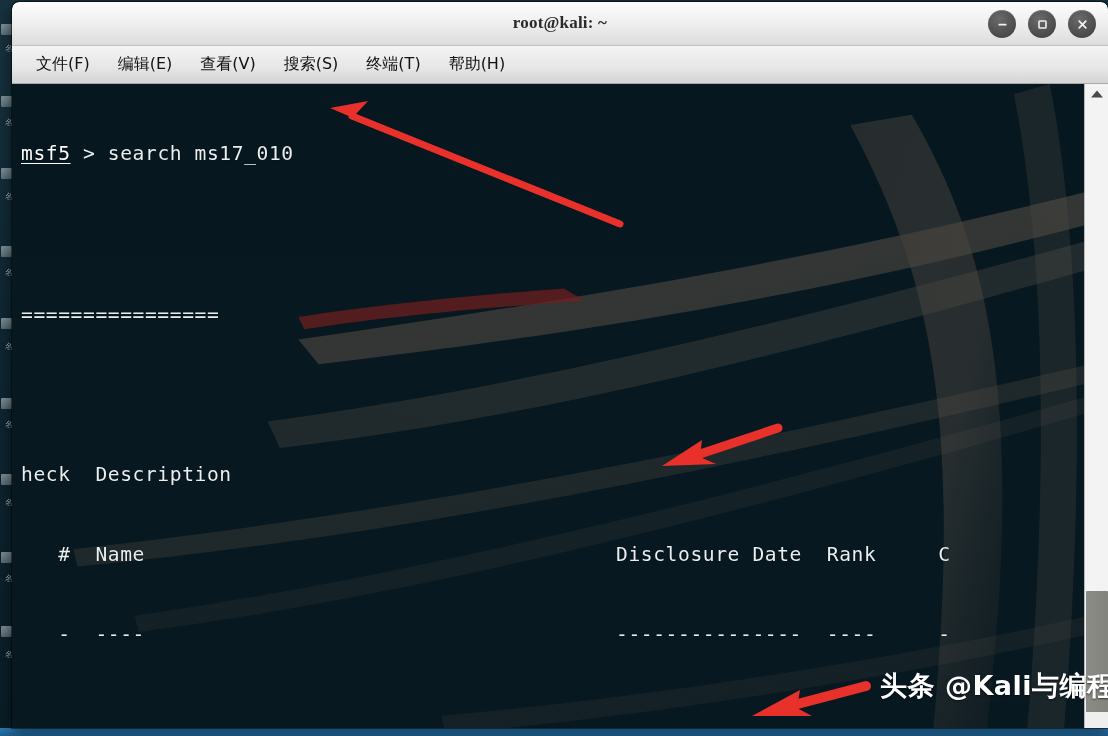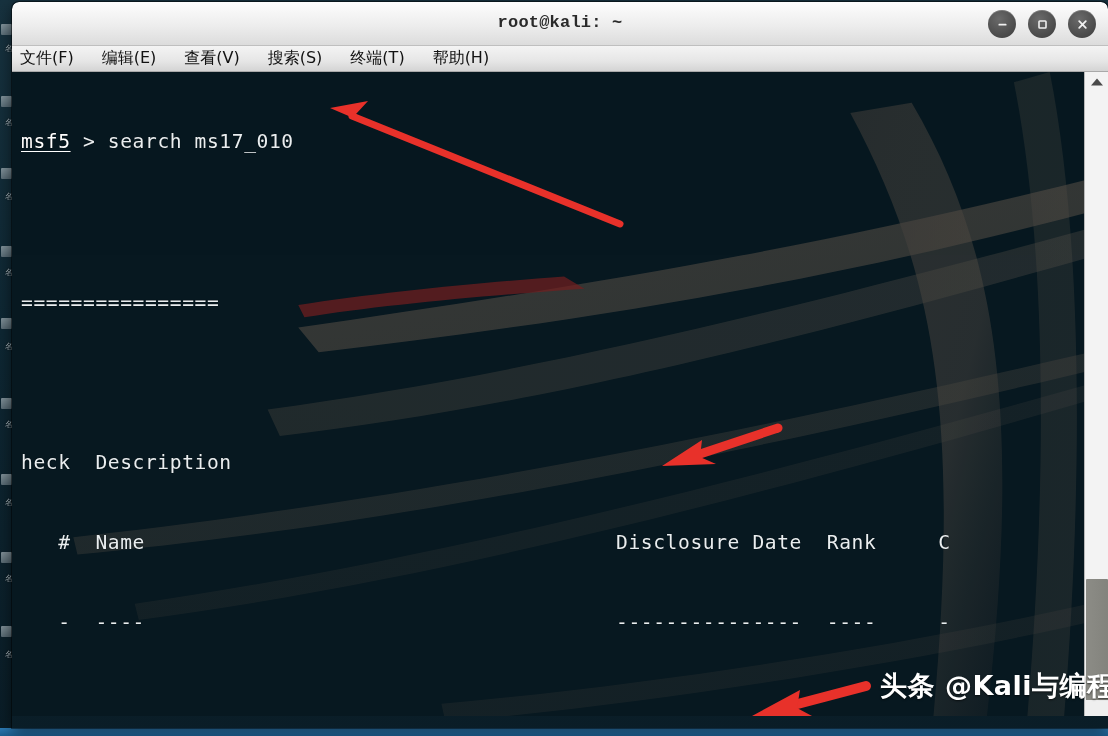--- a/index.html
+++ b/index.html
@@ -76,21 +76,21 @@
     border-bottom: 1px solid #bfbfbf;
     border-radius: 7px 7px 0 0;
   }
   #title-text {
     position: absolute;
     left: 0; right: 0; top: 11px;
     text-align: center;
     font-size: 17px;
     font-weight: 700;
     color: #2a2a2a;
-    font-family: Liberation Mono, monospace;
+    font-family: Liberation Serif, serif;
     letter-spacing: .2px;
   }
   #winbtns {
     position: absolute;
     right: 12px; top: 8px;
     display: flex;
     gap: 12px;
   }
   .wbtn {
     width: 28px; height: 28px;
@@ -100,26 +100,26 @@
     color: #f2f2f2;
     font-size: 13px;
     line-height: 1;
     font-family: "DejaVu Sans", sans-serif;
     box-shadow: inset 0 1px 0 rgba(255,255,255,.18);
   }
   .wbtn svg { display:block; }
 
   
   #menubar {
-    height: 26px;
+    height: 38px;
     background: linear-gradient(180deg, #f4f4f4 0%, #e6e6e6 60%, #d4d4d4 100%);
     border-bottom: 1px solid #a9a9a9;
     display: flex;
     align-items: center;
-    padding-left: 6px;
+    padding-left: 22px;
     gap: 24px;
   }
   .menu-item {
     font-size: 16px;
     color: #121212;
     font-family: "DejaVu Sans", sans-serif;
     white-space: nowrap;
     padding: 2px 2px;
     cursor: default;
   }

